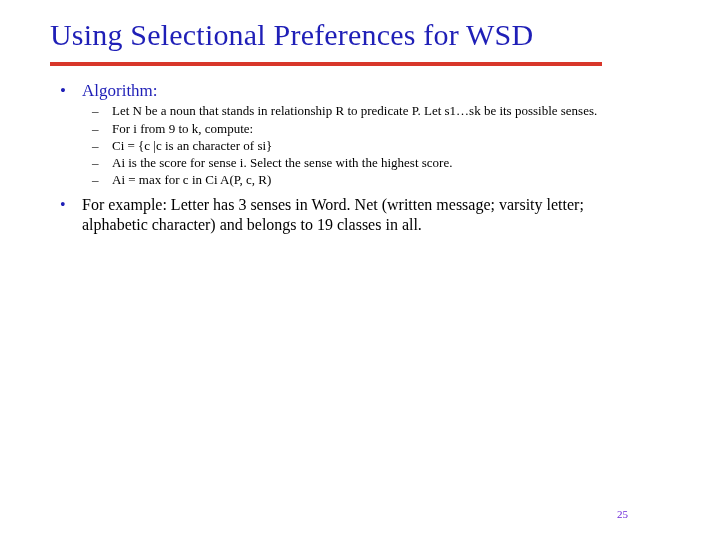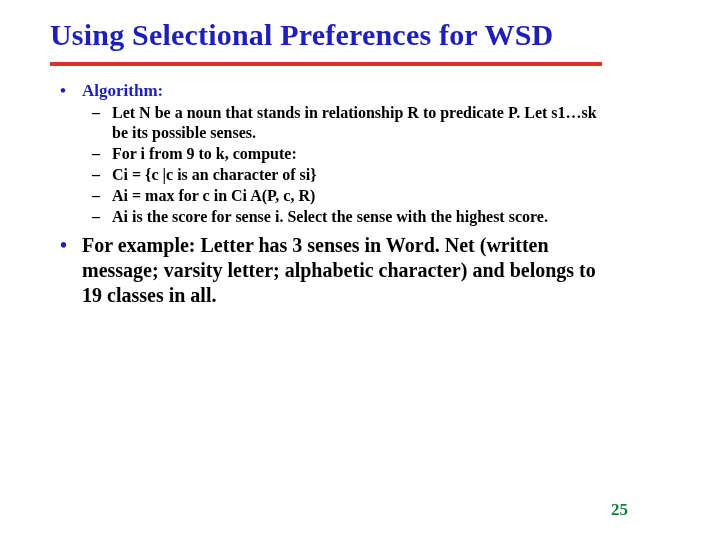--- a/index.html
+++ b/index.html
@@ -10,21 +10,20 @@
     background: #fff;
     font-family: "Times New Roman", Times, serif;
     color: #000;
     overflow: hidden;
   }
   .slide {
     position: relative;
     width: 652px;
     height: 540px;
     box-sizing: border-box;
-    font-weight: bold;
   }
   .title {
     font-size: 30px;
     color: #1f1fb7;
     padding: 18px 0 0 50px;
     letter-spacing: 0.2px;
   }
   .rule {
     height: 4px;
     background: #d8362a;
@@ -54,62 +53,62 @@
   }
   ul.lvl2 {
     list-style: none;
     margin: 2px 0 6px 0;
     padding: 0;
   }
   ul.lvl2 > li {
     position: relative;
     padding-left: 30px;
     margin-bottom: 1px;
-    font-size: 16px;
+    font-size: 13px;
   }
   ul.lvl2 > li::before {
     content: "–";
     position: absolute;
     left: 10px;
     top: 0;
     color: #000;
   }
   .alg-head {
     color: #1f1fb7;
   }
   .large {
-    font-size: 20px;
+    font-size: 16px;
     line-height: 1.25;
   }
   .pagenum {
     position: absolute;
     right: 24px;
     bottom: 20px;
-    font-size: 17px;
-    color: #15803d;
+    font-size: 11px;
+    color: #6d28d9;
     font-family: "Times New Roman", Times, serif;
   }
 </style>
 </head>
 <body>
 
 <div class="slide">
   <div class="title">Using Selectional Preferences for WSD</div>
   <div class="rule"></div>
 
   <div class="body">
     <ul class="lvl1">
       <li>
         <span class="alg-head">Algorithm:</span>
         <ul class="lvl2">
           <li>Let N be a noun that stands in relationship R to predicate P.   Let s1…sk be its possible senses.</li>
           <li>For i from 9 to k, compute:</li>
           <li>Ci = {c |c is an character of si}</li>
+          <li>Ai is the score for sense i.   Select the sense with the highest score.</li>
           <li>Ai = max for c in Ci A(P, c, R)</li>
-          <li>Ai is the score for sense i.   Select the sense with the highest score.</li>
         </ul>
       </li>
       <li class="large">For example:  Letter has 3 senses in Word. Net (written message; varsity letter; alphabetic character) and belongs to 19 classes in all.</li>
     </ul>
   </div>
 
   <div class="pagenum">25</div>
 </div>
 
 </body></html>

